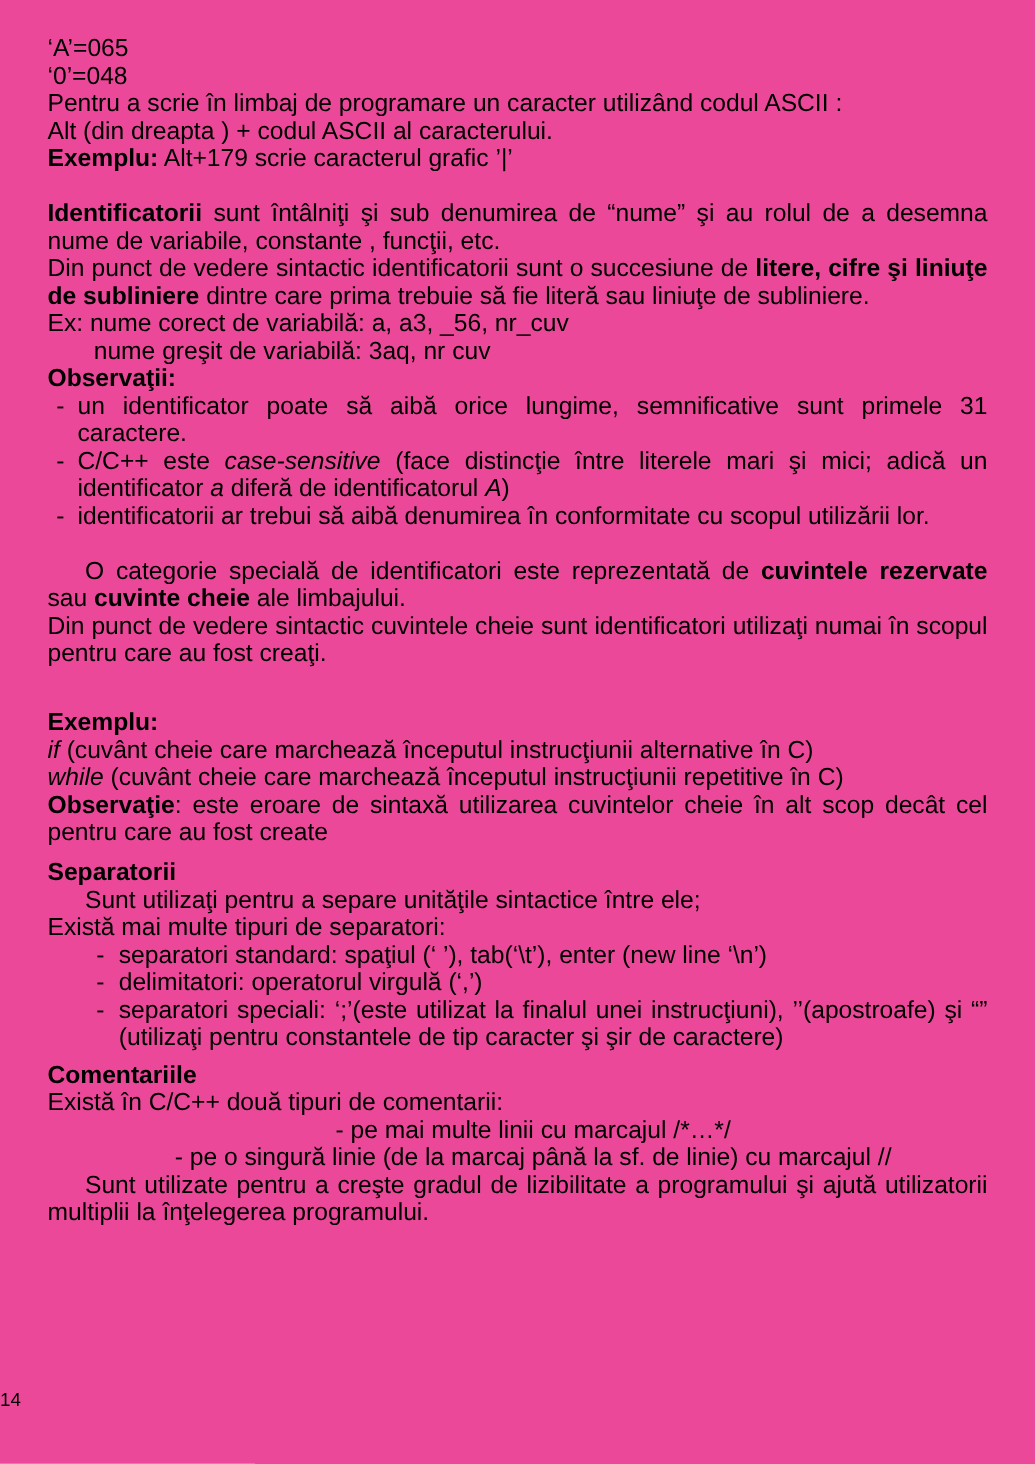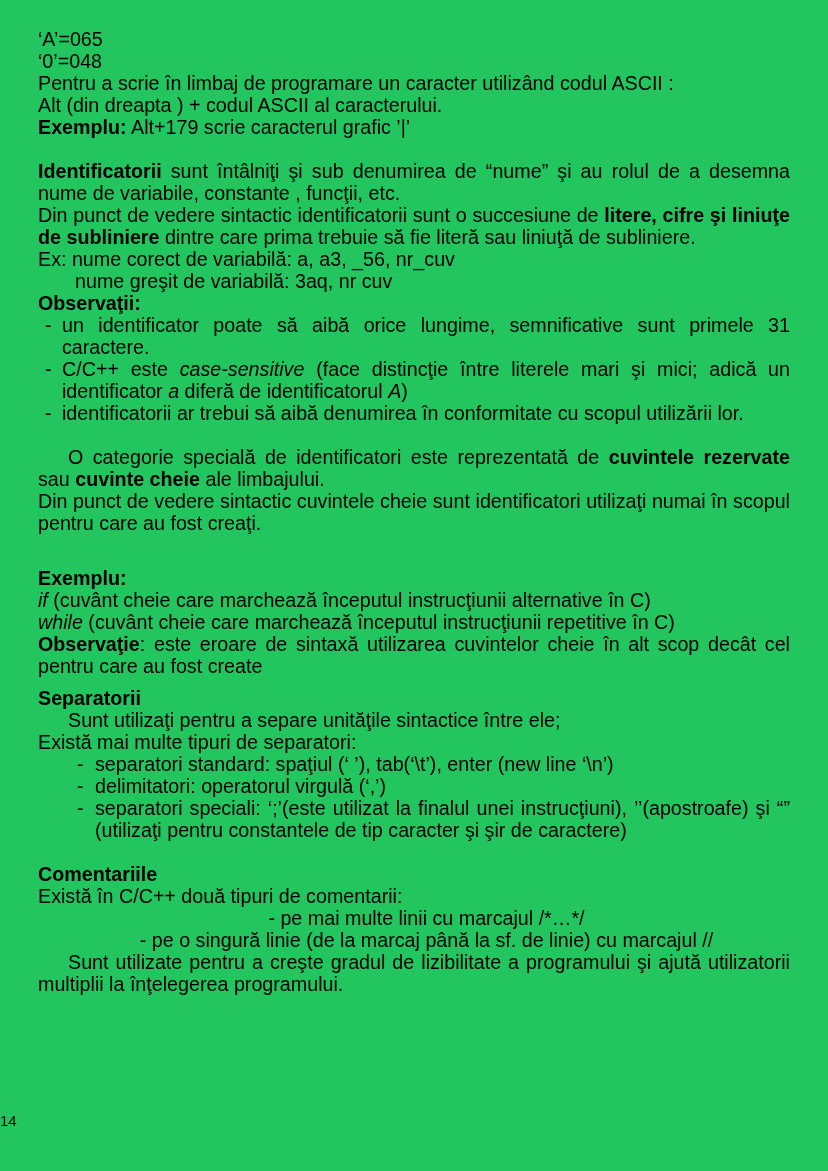--- a/index.html
+++ b/index.html
@@ -1,39 +1,39 @@
 <!DOCTYPE html>
 <html><head>
 <meta charset="utf-8">
 <style>
   * { margin: 0; padding: 0; box-sizing: border-box; }
   html, body { background: #ffffff; }
   body { width: 828px; height: 1171px; overflow: hidden; }
   .page {
     position: relative;
     width: 828px; height: 1171px;
-    background: #22c55e;
+    background: #ec4899;
     color: #000000;
     font-family: "Liberation Sans", sans-serif;
     font-size: 19.7px;
     line-height: 22px;
   }
   .content { padding: 28px 38px 0 38px; }
   p { margin: 0; }
   b { font-weight: bold; }
   i { }
   .just { text-align: justify; }
   .ind { text-indent: 30px; }          
   .ind2 { padding-left: 37px; }        
   .cmt { padding-left: 25px; text-align: center; }         
   .sec-identificatori { margin-top: 22px; }
   .sec-cuvinte { margin-top: 22px; }
   .sec-exemplu { margin-top: 33px; }
   .sec-separatorii { margin-top: 10px; }
-  .sec-comentariile { margin-top: 22px; }
+  .sec-comentariile { margin-top: 8px; }
   .obs-item { position: relative; padding-left: 24px; text-align: justify; }
   .obs-item > .marker { position: absolute; left: 7px; }
   .sep-item { position: relative; padding-left: 57px; text-align: justify; }
   .sep-item > .marker { position: absolute; left: 39px; }
   .footer {
     position: absolute;
     top: 1112px; left: 0; width: 100%;
     text-align: left;
     font-size: 15px; line-height: 18px;
   }
@@ -47,21 +47,21 @@
     <section>
       <p>‘A’=065</p>
       <p>‘0’=048</p>
       <p>Pentru a scrie în limbaj de programare un caracter utilizând codul ASCII :</p>
       <p>Alt (din dreapta ) + codul ASCII al caracterului.</p>
       <p><b>Exemplu:</b><span> Alt+179 scrie caracterul grafic ’|’</span></p>
     </section>
 
     <section class="sec-identificatori">
       <p class="just"><b>Identificatorii</b><span> sunt întâlniţi şi sub denumirea de “nume” şi au rolul de a desemna nume de variabile, constante , funcţii, etc.</span></p>
-      <p class="just"><span>Din punct de vedere sintactic identificatorii sunt o succesiune de </span><b>litere, cifre şi liniuţe de subliniere</b><span> dintre care prima trebuie să fie literă sau liniuţă de subliniere.</span></p>
+      <p class="just"><span>Din punct de vedere sintactic identificatorii sunt o succesiune de </span><b>litere, cifre şi liniuţe de subliniere</b><span> dintre care prima trebuie să fie literă sau liniuţe de subliniere.</span></p>
       <p>Ex: nume corect de variabilă: a, a3, _56, nr_cuv</p>
       <p class="ind2">nume greşit de variabilă: 3aq, nr cuv</p>
       <p><b>Observaţii:</b></p>
       <div class="obs-item">
         <span class="marker">-</span><span>un identificator poate să aibă orice lungime, semnificative sunt primele 31 caractere.</span>
       </div>
       <div class="obs-item">
         <span class="marker">-</span><span>C/C++ este </span><i>case-sensitive</i><span> (face distincţie între literele mari şi mici; adică un identificator </span><i>a</i><span> diferă de identificatorul </span><i>A</i><span>)</span>
       </div>
       <div class="obs-item">

